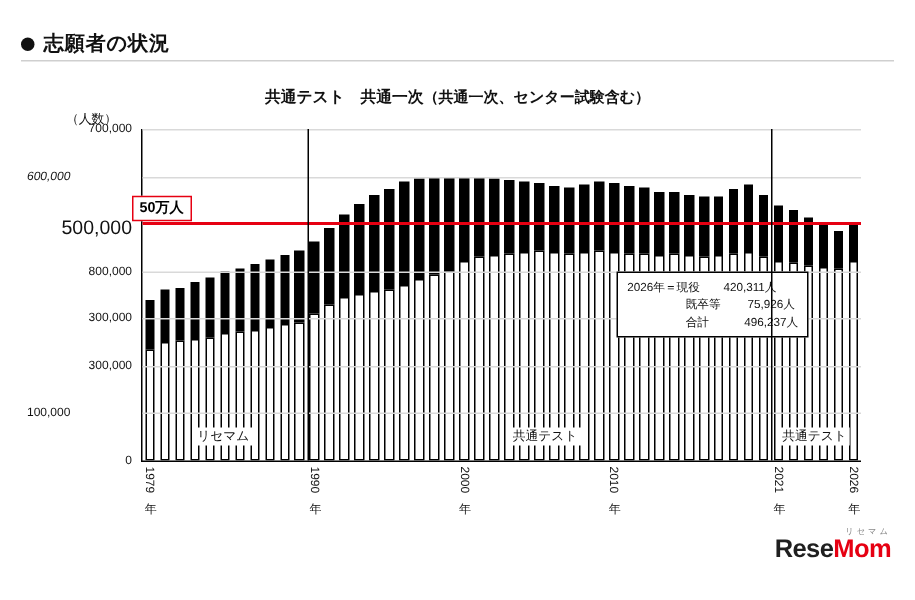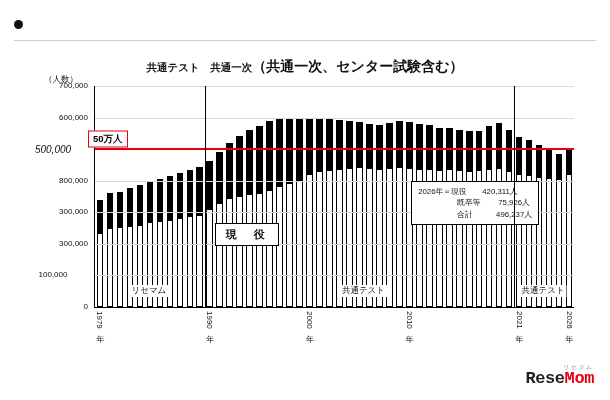--- a/index.html
+++ b/index.html
@@ -12,21 +12,21 @@
 
   
   .header{position:absolute;left:14px;top:20px;display:flex;align-items:center;gap:6px;}
   .bullet{width:9px;height:9px;border-radius:50%;background:#111;display:inline-block;}
   .header-title{font-size:13.5px;font-weight:bold;letter-spacing:.5px;}
   .hr{position:absolute;left:14px;top:40px;width:582px;height:1px;background:#cfcfcf;}
 
   
   .chart-box{position:absolute;left:18px;top:50px;width:574px;height:310px;}
   .chart-title{position:absolute;left:0;top:8px;width:574px;text-align:center;font-size:10.5px;font-weight:bold;}
-  .chart-title .sub{font-weight:bold;font-size:14px;}
+  .chart-title .sub{font-weight:bold;font-size:10px;}
   .unit{position:absolute;left:26px;top:24px;font-size:8.5px;}
 
   
   .plot{
     position:absolute;left:76px;top:36px;width:480px;height:222px;
     border-left:1px solid #000;border-bottom:1px solid #000;
     box-sizing:border-box;background:#fff;
   }
   .gridline{position:absolute;left:0;width:100%;height:1px;background:#d9d9d9;}
   .line50{position:absolute;left:0;width:100%;height:1.6px;background:#e60012;}
@@ -60,32 +60,33 @@
   
   .era{position:absolute;font-size:8.5px;white-space:nowrap;}
 
   
   .xtick{
     position:absolute;font-size:8px;white-space:nowrap;
     writing-mode:vertical-rl;transform:translateX(-50%);
   }
 
   
-  .logo{position:absolute;right:16px;bottom:12px;text-align:right;font-family:Liberation Mono, monospace;}
+  .logo{position:absolute;right:16px;bottom:24px;text-align:right;}
   .logo-main{font-size:17px;font-weight:bold;color:#1f1f1f;letter-spacing:-.4px;}
   .logo-main .m{color:#e60012;}
   .logo-sub{font-size:5.5px;color:#888;letter-spacing:2px;margin-bottom:-2px;}
 </style>
 </head>
 <body>
 
 <div class="page">
 
   <div class="header">
     <span class="bullet"></span>
+    <span class="header-title">志願者の状況</span>
   </div>
   <div class="hr"></div>
 
   <div class="chart-box">
 
     <div class="chart-title">
       <span>共通テスト　共通一次</span><span class="sub">（共通一次、センター試験含む）</span>
     </div>
 
     <div class="unit">（人数）</div>
@@ -289,38 +290,37 @@
           <div class="gridline" style="top: 189.429px;"></div>
           <div class="gridline" style="top: 157.857px;"></div>
           <div class="gridline" style="top: 126.286px;"></div>
           <div class="gridline" style="top: 94.7143px;"></div>
           <div class="gridline" style="top: 63.1429px;"></div>
           <div class="gridline" style="top: 31.5714px;"></div>
           <div class="gridline" style="top: 0px;"></div>
         </div>
       <div class="line50" id="line50" style="top: 62.1429px;"></div>
 
-      <div class="lab-genneki" id="labGenneki" style="left: 119.75px; top: 137.02px;">現　役</div>
       <div class="callout" id="callout" style="left: 316.14px; top: 95.03px;">2026年＝現役　　420,311人
 　　　　　既卒等　　 75,926人
 　　　　　合計　　　496,237人</div>
     <div class="vdiv" style="left: 109.771px;"></div>
         <div class="vdiv" style="left: 419.125px;"></div>
       </div>
 
     <div class="tag50" id="tag50" style="top: 89.1429px; left: 70px;">50万人</div>
 
     <div id="ylabels">
         <div style="position: absolute; left: 0px; width: 70px; text-align: right; font-size: 8px; top: 252px;">0</div>
-        <div style="position: absolute; left: 0px; width: 70px; text-align: center; font-size: 8px; top: 220.429px;">100,000</div>
+        <div style="position: absolute; left: 0px; width: 70px; text-align: left; font-size: 8px; top: 220.429px;">100,000</div>
         <div style="position: absolute; left: 0px; width: 70px; text-align: right; font-size: 8px; top: 188.857px;">300,000</div>
         <div style="position: absolute; left: 0px; width: 70px; text-align: right; font-size: 8px; top: 157.286px;">300,000</div>
         <div style="position: absolute; left: 0px; width: 70px; text-align: right; font-size: 8px; top: 125.714px;">800,000</div>
-        <div style="position: absolute; left: 0px; width: 70px; text-align: center; font-size: 10px; top: 94.1429px; font-style: italic;">500,000</div>
-        <div style="position: absolute; left: 0px; width: 70px; text-align: right; font-size: 8px; top: 62.5714px;">600,000</div>
+        <div style="position: absolute; left: 0px; width: 70px; text-align: right; font-size: 13px; top: 94.1429px;">500,000</div>
+        <div style="position: absolute; left: 0px; width: 70px; text-align: left; font-size: 8px; top: 62.5714px; font-style: italic;">600,000</div>
         <div style="position: absolute; left: 0px; width: 70px; text-align: right; font-size: 8px; top: 31px;">700,000</div>
       </div>
     <div id="eras">
         <div class="era" style="left: 130.885px; top: 235px; transform: translateX(-50%); background: rgb(255, 255, 255); padding: 0px 2px;">リセマム</div>
         <div class="era" style="left: 345.438px; top: 235px; transform: translateX(-50%); background: rgb(255, 255, 255); padding: 0px 2px;">共通テスト</div>
         <div class="era" style="left: 525.062px; top: 235px; transform: translateX(-50%); background: rgb(255, 255, 255); padding: 0px 2px;">共通テスト</div>
       </div>
     <div id="xticks">
         <div class="xtick" style="left: 80.9896px; top: 261px;">1979年</div>
         <div class="xtick" style="left: 190.76px; top: 261px;">1990年</div>

